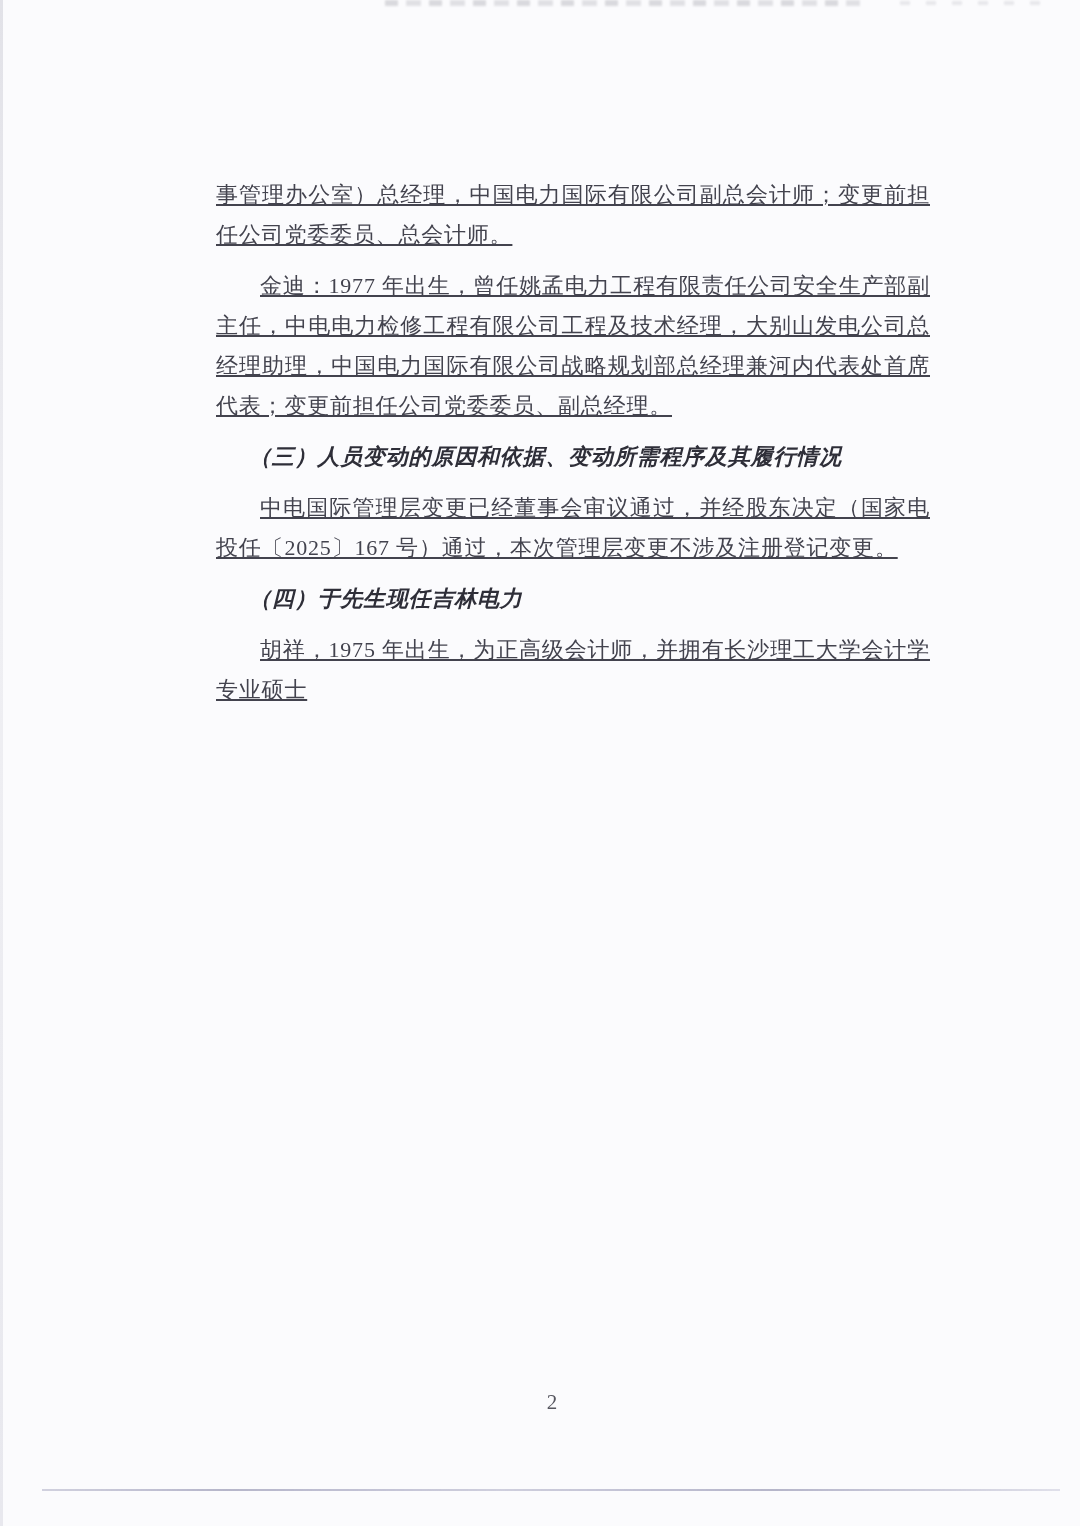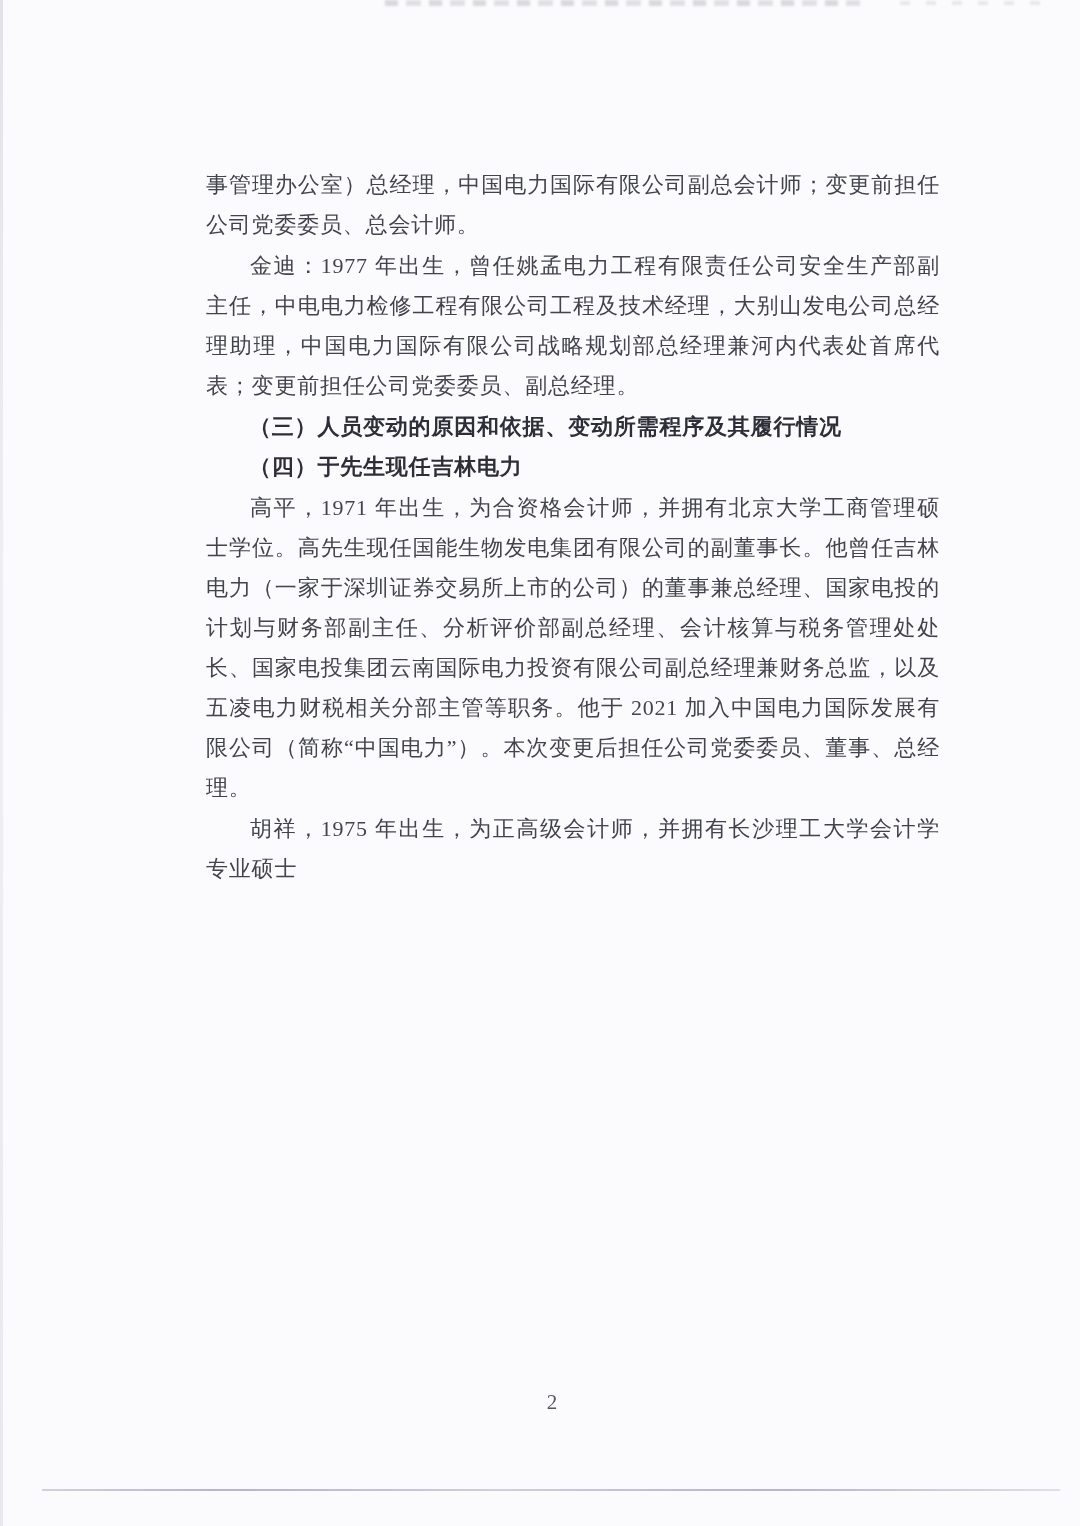--- a/index.html
+++ b/index.html
@@ -61,31 +61,33 @@
     left: 205px;
     top: 164px;
     width: 736px;
     font-size: 22px;
     line-height: 40px;
     letter-spacing: 0.8px;
     color: #43434e;
     text-align: justify;
   }
   .para {
-    margin: 1px;
+    margin: 11px;
     text-indent: 2em;
+    text-decoration: underline;
   }
   .para.no-indent {
     text-indent: 0;
   }
   .heading {
     margin: 0;
     text-indent: 2em;
     font-weight: bold;
     color: #2e2e38;
+    font-style: italic;
   }
   .page-number {
     position: absolute;
     top: 1390px;
     left: 0;
     width: 1104px; 
     text-align: center;
     font-size: 21px;
     color: #56565f;
     letter-spacing: 0;
@@ -95,20 +97,20 @@
 <body>
 
 <div class="scan-left-edge"></div>
 <div class="scan-top-artifact"></div>
 <div class="scan-top-artifact2"></div>
 
 <div class="content">
   <p class="para no-indent">事管理办公室）总经理，中国电力国际有限公司副总会计师；变更前担任公司党委委员、总会计师。</p>
   <p class="para">金迪：1977 年出生，曾任姚孟电力工程有限责任公司安全生产部副主任，中电电力检修工程有限公司工程及技术经理，大别山发电公司总经理助理，中国电力国际有限公司战略规划部总经理兼河内代表处首席代表；变更前担任公司党委委员、副总经理。</p>
   <p class="heading">（三）人员变动的原因和依据、变动所需程序及其履行情况</p>
+  <p class="para">中电国际管理层变更已经董事会审议通过，并经股东决定（国家电投任〔2025〕167 号）通过，本次管理层变更不涉及注册登记变更。</p>
   <p class="heading">（四）于先生现任吉林电力</p>
-  <p class="para">高平，1971 年出生，为合资格会计师，并拥有北京大学工商管理硕士学位。高先生现任国能生物发电集团有限公司的副董事长。他曾任吉林电力（一家于深圳证券交易所上市的公司）的董事兼总经理、国家电投的计划与财务部副主任、分析评价部副总经理、会计核算与税务管理处处长、国家电投集团云南国际电力投资有限公司副总经理兼财务总监，以及五凌电力财税相关分部主管等职务。他于 2021 加入中国电力国际发展有限公司（简称“中国电力”）。本次变更后担任公司党委委员、董事、总经理。</p>
   <p class="para">胡祥，1975 年出生，为正高级会计师，并拥有长沙理工大学会计学专业硕士</p>
 </div>
 
 <div class="page-number">2</div>
 
 <div class="scan-bottom-line"></div>
 
 </body></html>

